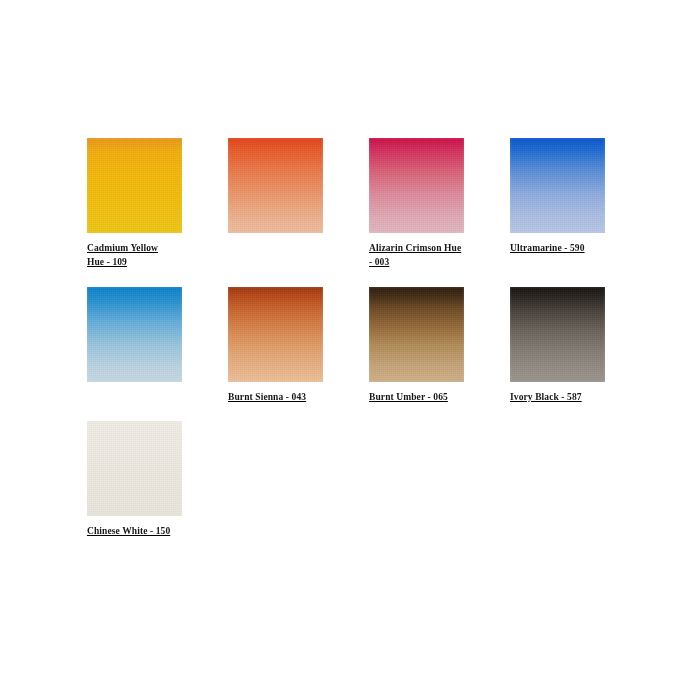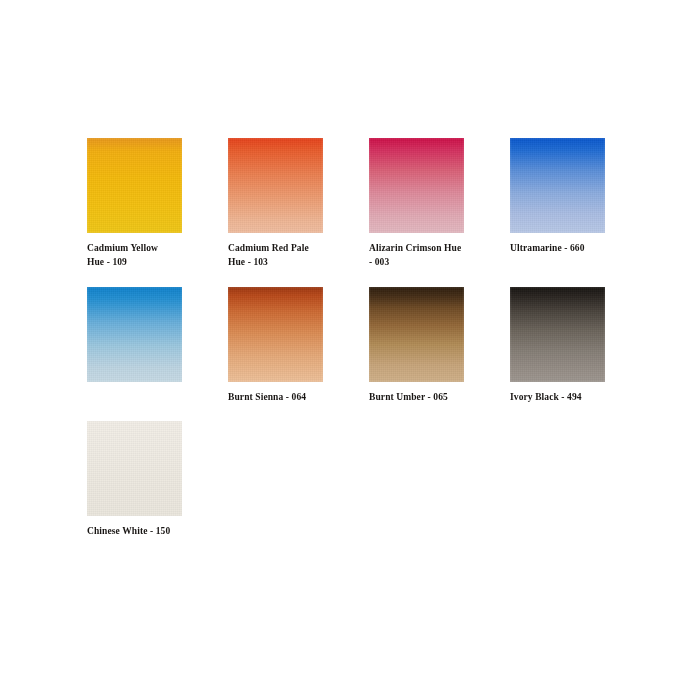--- a/index.html
+++ b/index.html
@@ -19,20 +19,21 @@
     left: 87px;
     top: 138px;
     width: 520px;
     display: grid;
     grid-template-columns: repeat(4, 95px);
     column-gap: 46px;
     row-gap: 0px;
   }
   .cell {
     width: 95px;
+    text-decoration: underline;
   }
   .row-1 .swatch { height: 95px; }
   .swatch {
     width: 95px;
     height: 95px;
     position: relative;
     overflow: hidden;
     background-color: #cccccc;
   }
   .swatch .grain {
@@ -76,64 +77,62 @@
         <div class="edge"></div>
       </div>
       <div class="caption">Cadmium Yellow
 Hue - 109</div>
     </div>
     <div class="cell row-1">
       <div class="swatch" style="background-image: linear-gradient(rgb(229, 66, 28) 0%, rgb(232, 92, 44) 13%, rgb(234, 127, 80) 38%, rgb(236, 157, 115) 64%, rgb(238, 182, 149) 88%, rgb(239, 189, 160) 100%);">
         <div class="grain"></div>
         <div class="edge"></div>
       </div>
-      <div class="caption">Cadmium Red Pale
-Hue - 103</div>
     </div>
     <div class="cell row-1">
       <div class="swatch" style="background-image: linear-gradient(rgb(204, 15, 72) 0%, rgb(211, 46, 94) 12%, rgb(217, 96, 119) 34%, rgb(221, 138, 155) 58%, rgb(224, 169, 180) 82%, rgb(226, 184, 192) 100%);">
         <div class="grain"></div>
         <div class="edge"></div>
       </div>
       <div class="caption">Alizarin Crimson Hue
 - 003</div>
     </div>
     <div class="cell row-1">
       <div class="swatch" style="background-image: linear-gradient(rgb(10, 87, 204) 0%, rgb(30, 106, 210) 12%, rgb(90, 142, 216) 34%, rgb(140, 172, 222) 58%, rgb(170, 189, 226) 80%, rgb(184, 200, 230) 100%);">
         <div class="grain"></div>
         <div class="edge"></div>
       </div>
-      <div class="caption">Ultramarine - 660</div>
+      <div class="caption">Ultramarine - 590</div>
     </div>
     <div class="cell row-2">
       <div class="swatch" style="background-image: linear-gradient(rgb(15, 129, 203) 0%, rgb(39, 145, 210) 14%, rgb(106, 175, 218) 38%, rgb(156, 199, 222) 62%, rgb(189, 212, 225) 85%, rgb(198, 218, 228) 100%);">
         <div class="grain"></div>
         <div class="edge"></div>
       </div>
     </div>
     <div class="cell row-3">
       <div class="swatch" style="background-image: linear-gradient(rgb(156, 55, 17) 0%, rgb(184, 73, 26) 9%, rgb(204, 106, 51) 26%, rgb(218, 139, 83) 48%, rgb(228, 168, 120) 72%, rgb(235, 187, 146) 94%, rgb(237, 192, 153) 100%);">
         <div class="grain"></div>
         <div class="edge"></div>
       </div>
-      <div class="caption">Burnt Sienna - 064</div>
+      <div class="caption">Burnt Sienna - 043</div>
     </div>
     <div class="cell row-3">
       <div class="swatch" style="background-image: linear-gradient(rgb(46, 30, 14) 0%, rgb(67, 44, 22) 9%, rgb(109, 74, 37) 22%, rgb(146, 103, 56) 40%, rgb(176, 139, 86) 60%, rgb(198, 164, 122) 82%, rgb(207, 176, 137) 100%);">
         <div class="grain"></div>
         <div class="edge"></div>
       </div>
       <div class="caption">Burnt Umber - 065</div>
     </div>
     <div class="cell row-3">
       <div class="swatch" style="background-image: linear-gradient(rgb(23, 20, 17) 0%, rgb(42, 37, 33) 10%, rgb(74, 68, 61) 26%, rgb(107, 100, 91) 46%, rgb(133, 126, 118) 68%, rgb(151, 143, 136) 90%, rgb(157, 150, 143) 100%);">
         <div class="grain"></div>
         <div class="edge"></div>
       </div>
-      <div class="caption">Ivory Black - 494</div>
+      <div class="caption">Ivory Black - 587</div>
     </div>
     <div class="cell row-3">
       <div class="swatch" style="background-image: linear-gradient(rgb(241, 237, 230) 0%, rgb(239, 235, 227) 30%, rgb(236, 232, 223) 65%, rgb(234, 230, 221) 100%);">
         <div class="grain"></div>
         <div class="edge"></div>
       </div>
       <div class="caption">Chinese White - 150</div>
     </div>
   </div>
 

